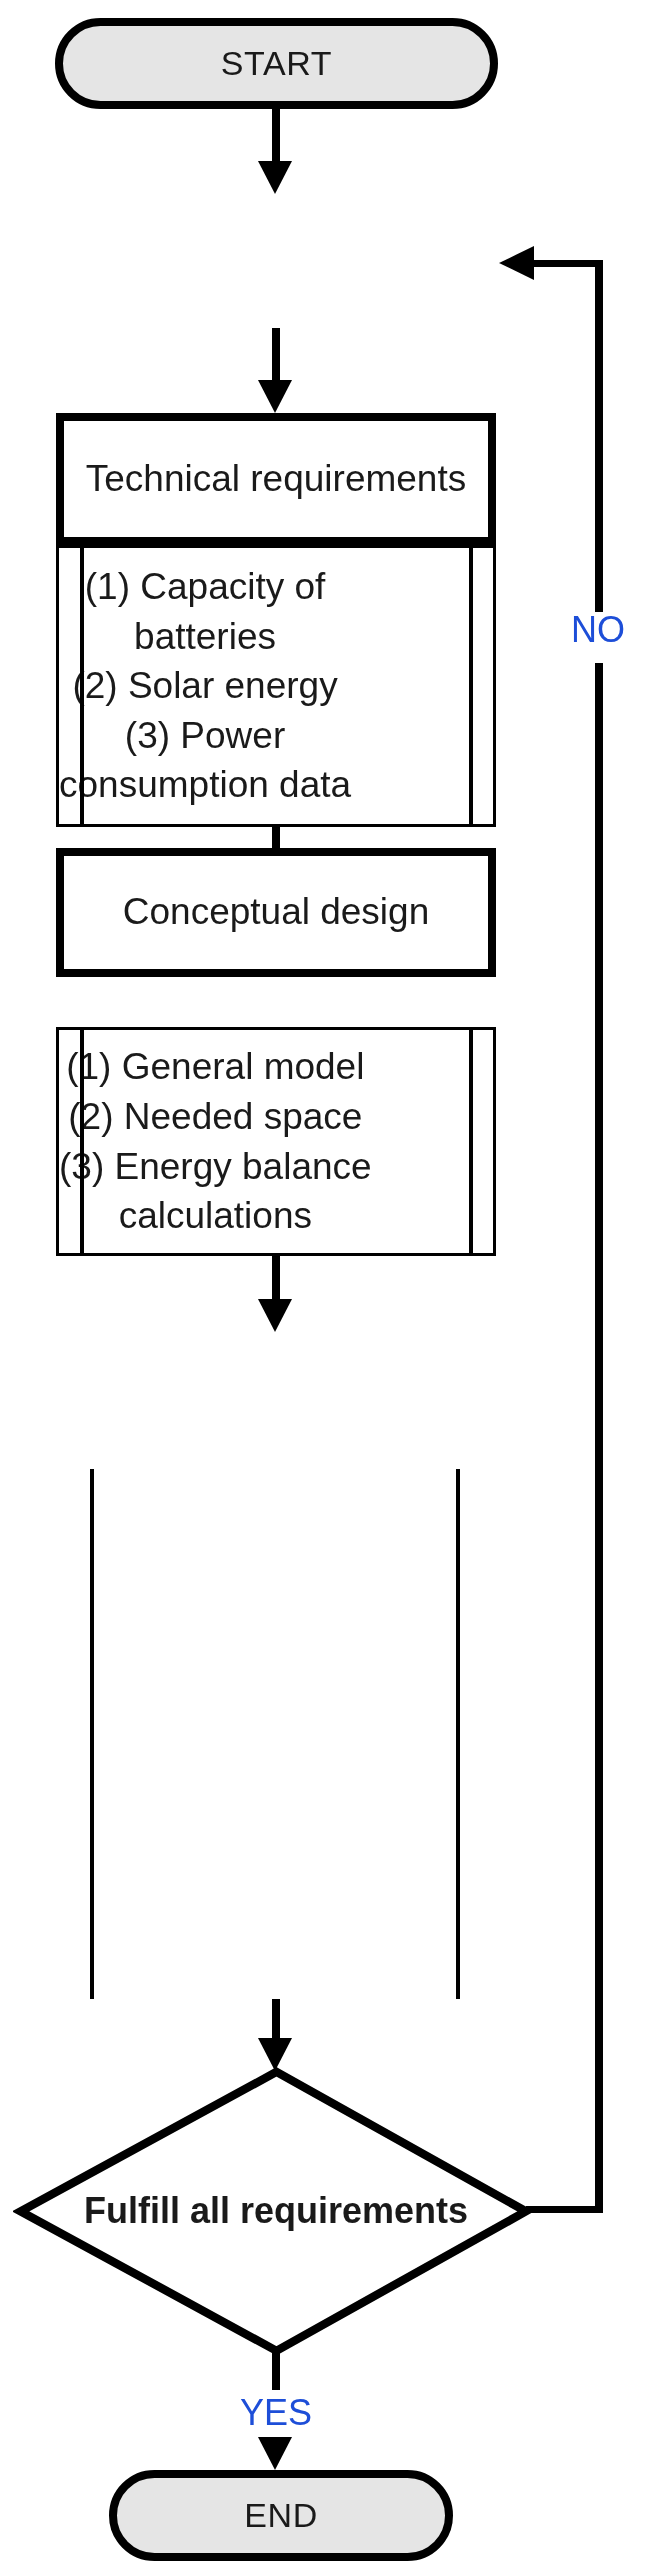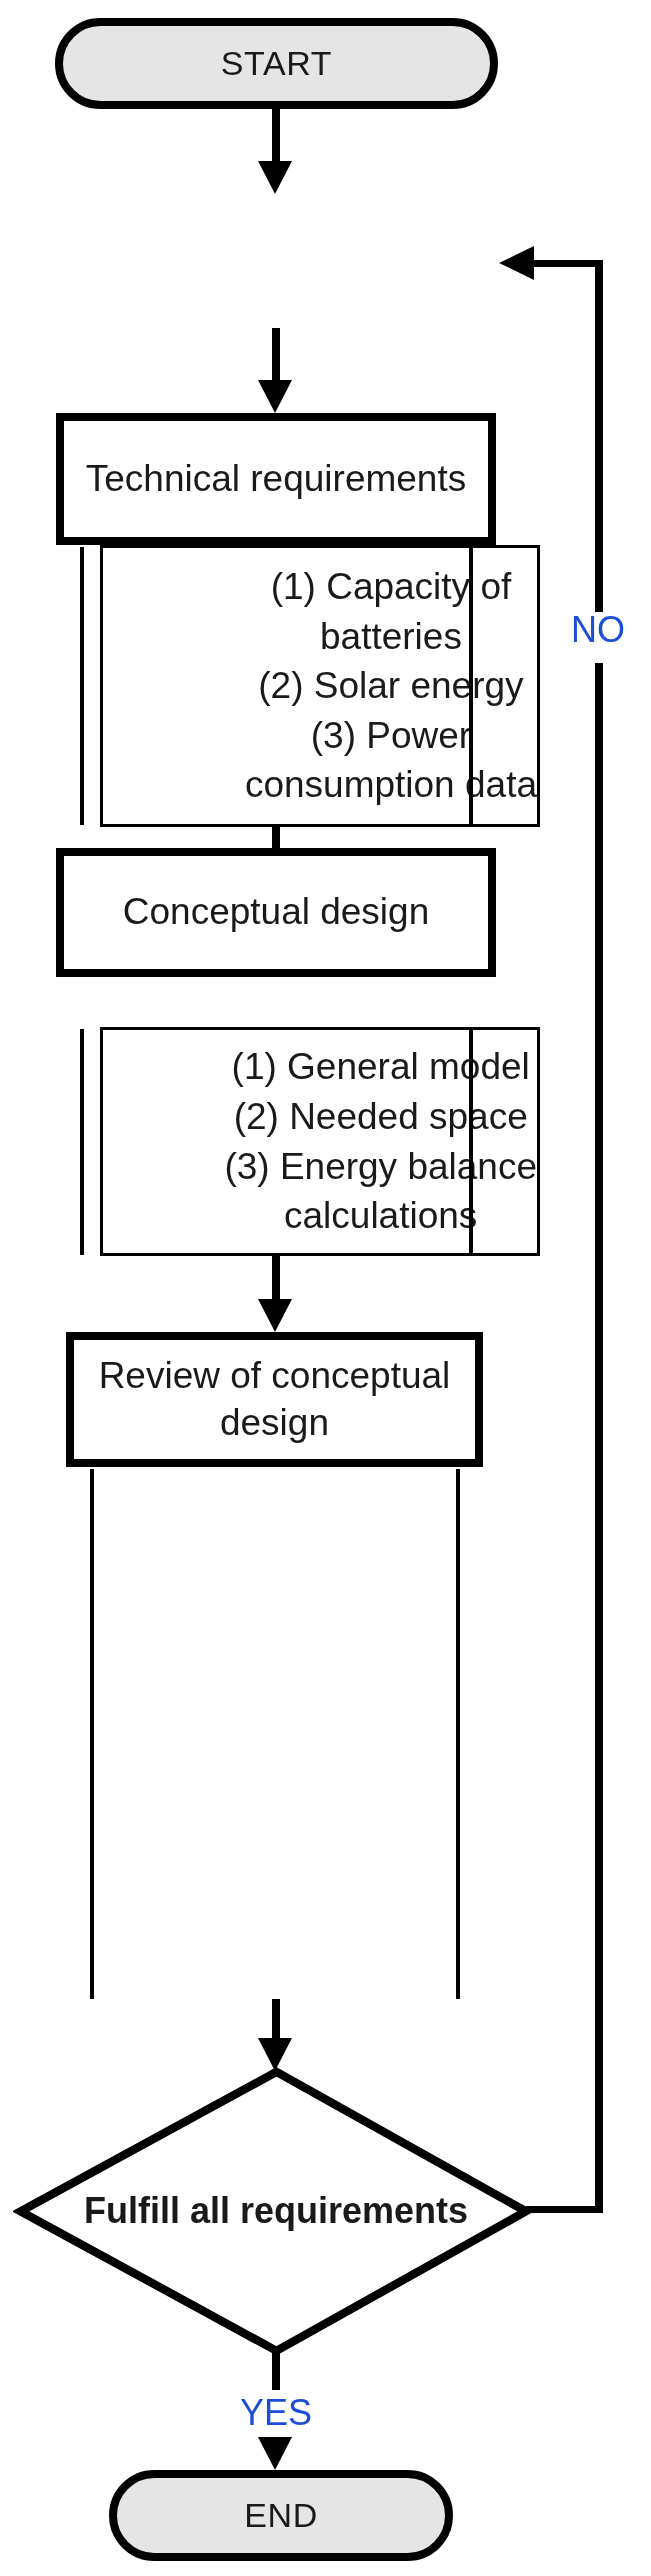--- a/index.html
+++ b/index.html
@@ -15,21 +15,21 @@
     display:flex; align-items:center; justify-content:center;
     font-size:34px; letter-spacing:0.6px;
   }
   .proc {
     border:8.4px solid #000; background:#fff;
     display:flex; align-items:center; justify-content:center;
     font-size:37px; text-align:center; line-height:1.25; white-space:pre-line;
   }
   .subproc {
     border:3.9px solid #000; background:#fff;
-    display:flex; align-items:center; justify-content:flex-end;margin-left:44px;
+    display:flex; align-items:center; justify-content:flex-start;
   }
   .subproc .detail {
     font-size:37px; line-height:1.34; text-align:center; white-space:pre-line;
   }
   .innerbar { background:#000; width:3.9px; }
 
   
   .vline { width:7.7px; background:#000; }
   .hline { height:7px; background:#000; }
   .head-down {
@@ -96,24 +96,20 @@
 (2) Needed space
 (3) Energy balance
 calculations</div>
   </div>
   <div class="abs innerbar" style="left:80px; top:1029px; height:226px;"></div>
   <div class="abs innerbar" style="left:469px; top:1029px; height:226px;"></div>
 
   <div class="abs vline" style="left:272px; top:1255px; height:45px;"></div>
   <div class="abs head-down" style="left:258px; top:1299px;"></div>
 
-  <div class="abs proc" style="left:66px; top:1332px; width:417px; height:135px;">
-    <span>Review of conceptual
-design</span>
-  </div>
   <div class="abs innerbar" style="left:90px; top:1469px; height:530px;"></div>
   <div class="abs innerbar" style="left:456px; top:1469px; height:530px;"></div>
 
   <div class="abs vline" style="left:272px; top:1999px; height:40px;"></div>
   <div class="abs head-down" style="left:258px; top:2038px;"></div>
 
   <div class="abs" style="left:13px; top:2064px; width:527px; height:296px;">
     <svg width="527" height="296" viewBox="0 0 820 460">
       <polygon points="410,12 798,229 410,446 12,229" fill="#ffffff" stroke="#000000" stroke-width="13" stroke-linejoin="miter"></polygon>
     </svg>

